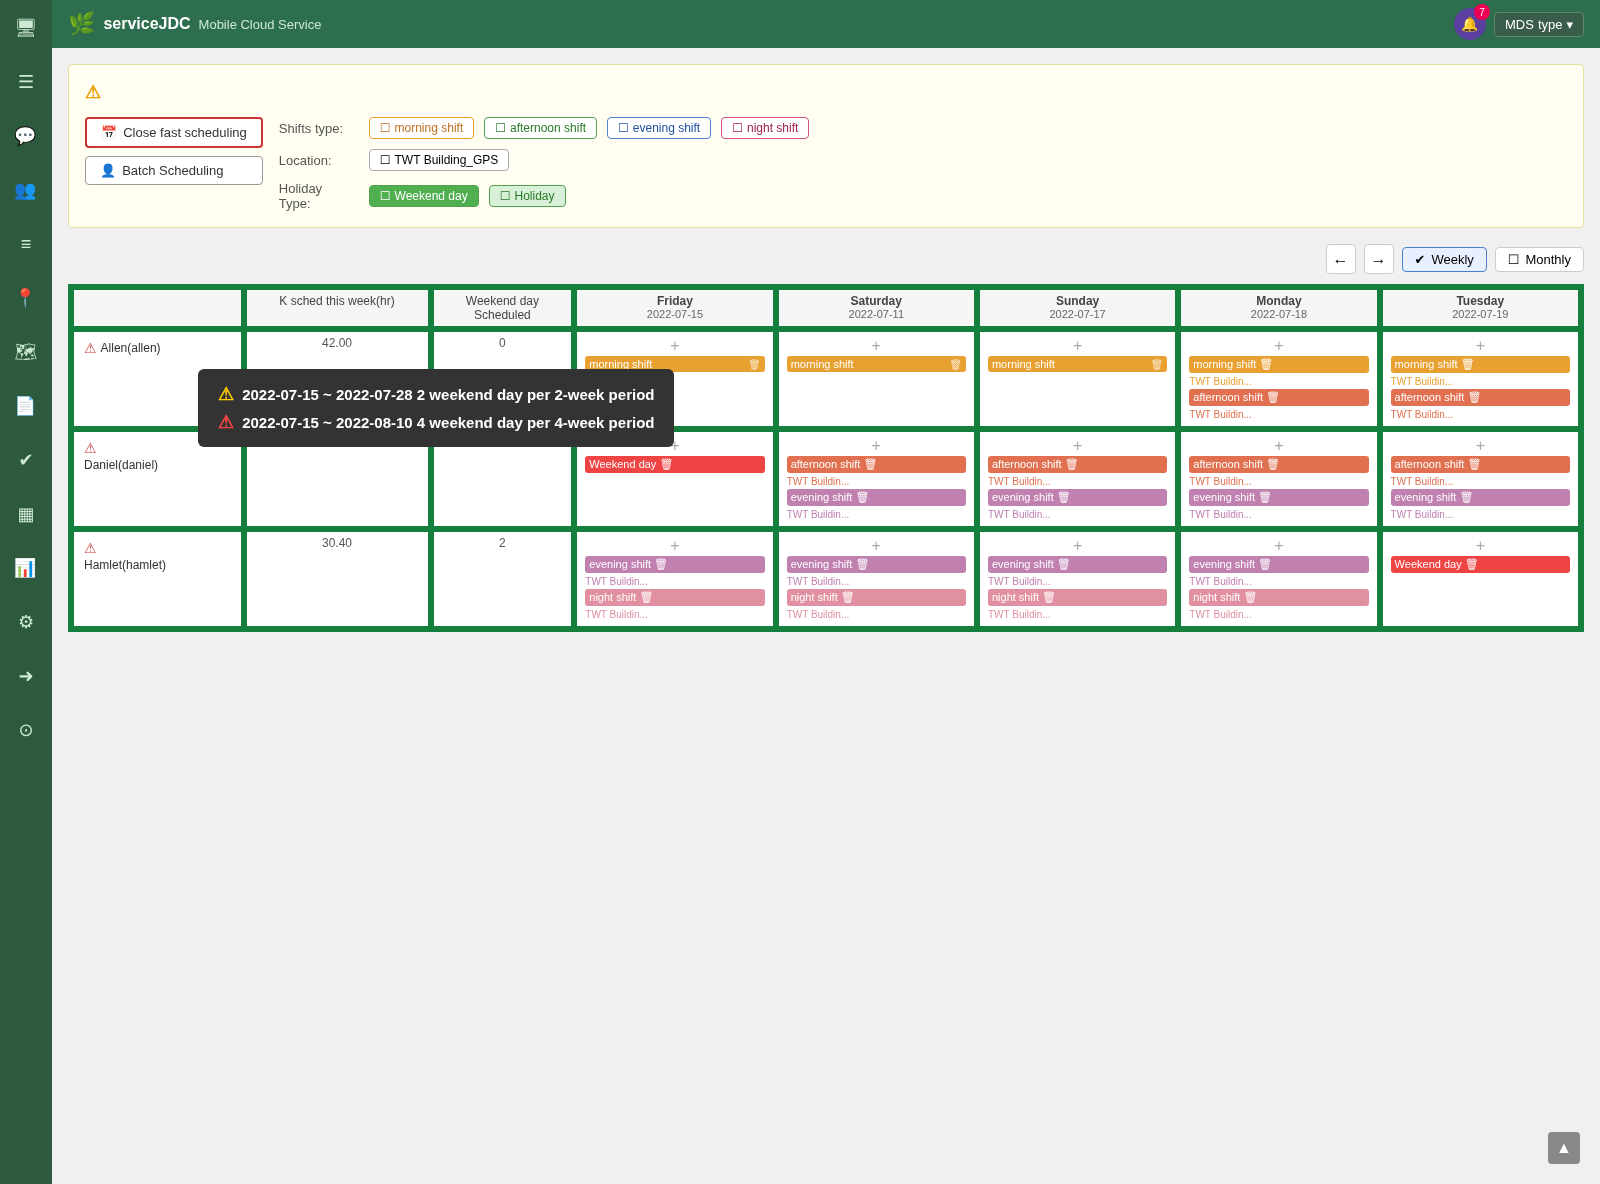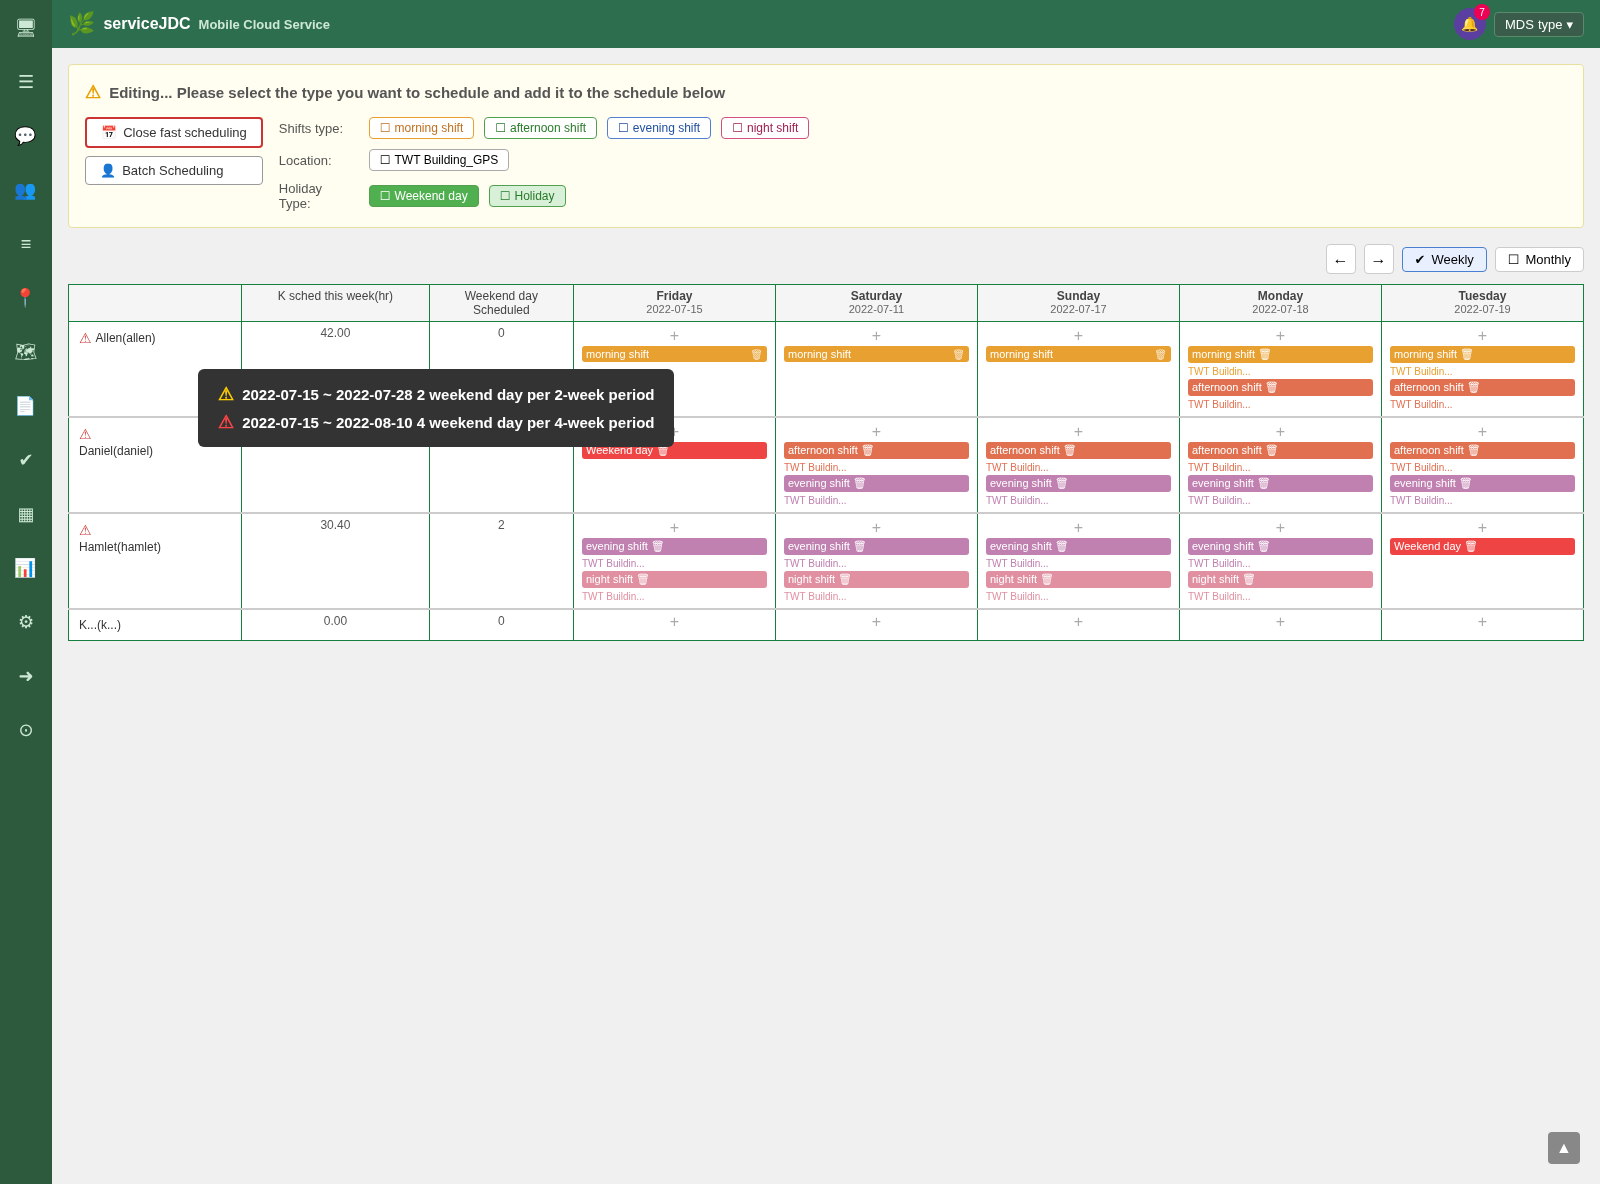--- a/index.html
+++ b/index.html
@@ -126,21 +126,21 @@
       border: 1px solid #ccc; border-radius: 4px;
       padding: 4px 12px; cursor: pointer; font-size: 13px;
       display: flex; align-items: center; gap: 6px;
     }
     .view-btn.active { background: #e8f0ff; border-color: #4a80d0; }
     .view-btn.inactive { background: white; }
 
     
     .schedule-table { width: 100%; border-collapse: collapse; background: white; font-size: 12px; }
     .schedule-table th, .schedule-table td {
-      border: 1px solid #15803d; padding: 4px 6px; vertical-align: top;
+      border: 6px solid #15803d; padding: 4px 6px; vertical-align: top;
     }
     .schedule-table th {
       background: #f5f5f5; text-align: center; font-weight: normal; color: #444;
     }
     .col-name { width: 120px; }
     .col-sched { width: 130px; text-align: center; }
     .col-weekend { width: 100px; text-align: center; }
     .col-day { width: 140px; text-align: center; }
 
     .day-header { font-weight: bold; }
@@ -222,41 +222,40 @@
     <div class="sidebar-icon">➜</div>
     <div class="sidebar-icon">⊙</div>
   </div>
 
   <div class="main-content">
 
     <div class="header">
       <div class="header-logo">
         <span class="logo-icon">🌿</span>
         <span>serviceJDC</span>
-        <span style="font-weight:bold; font-size:13px; color:#cde8d4;">Mobile Cloud Service</span>
+        <span style="font-weight:normal; font-size:13px; color:#cde8d4;">Mobile Cloud Service</span>
       </div>
       <div class="header-right">
         <button class="notif-btn">
           🔔
           <span class="notif-badge">7</span>
         </button>
         <button class="user-btn">
           <span>MDS</span>
           <span>type</span>
           <span>▾</span>
         </button>
       </div>
     </div>
 
     <div class="page-body">
 
       <div class="editing-panel">
         <div class="editing-header">
           <span class="warn-icon">⚠</span>
-          <span>Editing... Please select the type you want to schedule and add it to the schedule below</span>
         </div>
         <div class="controls-row">
           <div class="control-buttons">
             <button class="close-fast-btn">
               <span>📅</span>
               <span>Close fast scheduling</span>
             </button>
             <button class="batch-btn">
               <span>👤</span>
               <span>Batch Scheduling</span>
@@ -577,44 +576,20 @@
               <td>
                 <div class="cell-content">
                   <div class="add-btn">+</div>
                   <div class="shift-block weekend-block">
                     <span>Weekend day 🗑</span>
                   </div>
                 </div>
               </td>
             </tr>
 
-            <tr class="row-divider">
-              <td>
-                <div class="employee-name">
-                  <span>K...(k...)</span>
-                </div>
-              </td>
-              <td class="sched-num">0.00</td>
-              <td class="weekend-num">0</td>
-              <td>
-                <div class="add-btn">+</div>
-              </td>
-              <td>
-                <div class="add-btn">+</div>
-              </td>
-              <td>
-                <div class="add-btn">+</div>
-              </td>
-              <td>
-                <div class="add-btn">+</div>
-              </td>
-              <td>
-                <div class="add-btn">+</div>
-              </td>
-            </tr>
 
           </tbody>
         </table>
       </div>
 
     </div>
   </div>
 </div>
 
 <button class="scroll-top-btn">▲</button>

